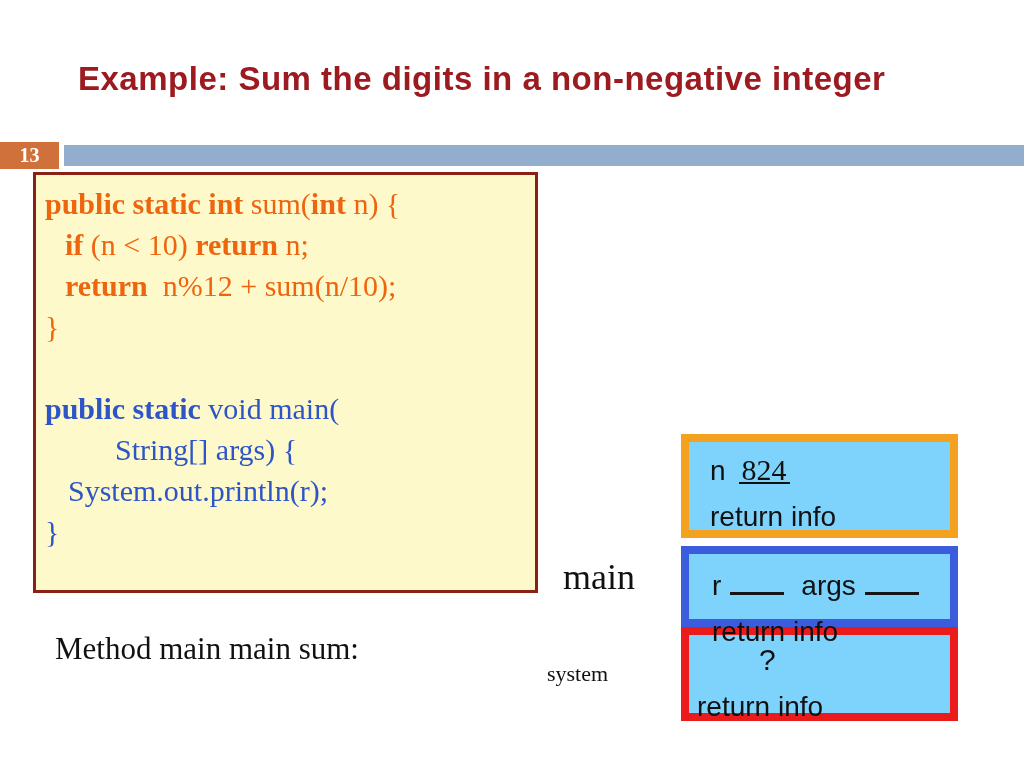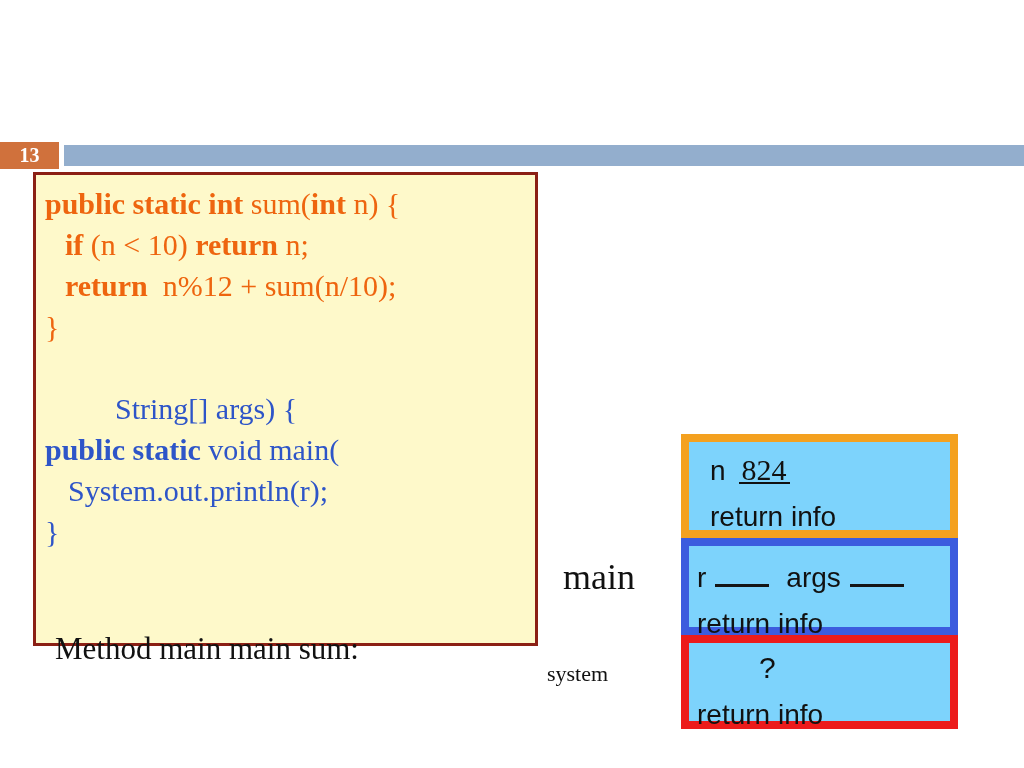--- a/index.html
+++ b/index.html
@@ -49,21 +49,21 @@
     align-items: center;
     justify-content: center;
   }
 
   
   .code-box {
     position: absolute;
     left: 33px;
     top: 172px;
     width: 505px;
-    height: 474px;
+    height: 421px;
     box-sizing: border-box;
     border: 3px solid var(--c-code_border);
     background: var(--c-code_bg);
     padding: 8px 4px 0 9px;
     font-family: "Liberation Serif", serif;
     font-size: 30px;
     line-height: 41px;
   }
   .code-line { white-space: pre; }
   .code-line .b { font-weight: bold; }
@@ -109,21 +109,21 @@
     box-sizing: border-box;
     width: 277px;
     border: 8px solid #15803d;
     background: #7dd3fc;
     font-family: "Liberation Sans", sans-serif;
     font-size: 28px;
     color: var(--c-frame_text);
   }
   .frame .frow { line-height: 1; white-space: nowrap; }
   .frame-sum    { height: 104px; padding: 15px 0 0 21px; }
-  .frame-main   { height: 97px;  padding: 11px 0 0 8px; }
+  .frame-main   { height: 81px;  padding: 11px 0 0 23px; margin-top: 8px; }
   .frame-system { height: 94px;  padding: 10px 0 0 8px; }
   .frame-sum .frow + .frow,
   .frame-main .frow + .frow,
   .frame-system .frow + .frow { margin-top: 18px; }
 
   .frame .serif {
     font-family: "Liberation Serif", serif;
     font-size: 30px;
   }
   .frame .uline {
@@ -142,34 +142,35 @@
     vertical-align: baseline;
   }
   .frame-main .frow:first-child span:nth-child(3) { margin-left: 17px; }
   .frame-system .frow:first-child span { margin-left: 62px; font-size: 30px; }
 </style>
 </head>
 <body>
 
 <div class="slide">
 
+  <div class="title">Example: Sum the digits in a non-negative integer</div>
 
   <div class="header-bar"></div>
   <div class="page-badge">
     <span>13</span>
   </div>
 
   <div class="code-box">
       <div class="code-line ind0"><span class="b c-sum">public static int</span><span class="c-sum"> sum(</span><span class="b c-sum">int</span><span class="c-sum"> n) {</span></div>
       <div class="code-line ind1"><span class="b c-sum">if</span><span class="c-sum"> (n &lt; 10) </span><span class="b c-sum">return</span><span class="c-sum"> n;</span></div>
       <div class="code-line ind1"><span class="b c-sum">return</span><span class="c-sum">  n%12 + sum(n/10);</span></div>
       <div class="code-line ind0"><span class="c-sum">}</span></div>
       <div class="code-line ind0"><span>&nbsp;</span></div>
+      <div class="code-line ind0"><span class="b c-main">public static</span><span class="c-main"> void main(</span></div>
       <div class="code-line ind2"><span class="c-main">String[] args) {</span></div>
-      <div class="code-line ind0"><span class="b c-main">public static</span><span class="c-main"> void main(</span></div>
       <div class="code-line ind3"><span class="c-main">System.out.println(r);</span></div>
       <div class="code-line ind0"><span class="c-main">}</span></div>
     </div>
 
   <div class="caption">Method main main sum:</div>
   <div class="label-main">main</div>
   <div class="label-system">system</div>
 
   <div class="stack">
       <div class="frame frame-sum" style="border-color: rgb(244, 161, 31);">

